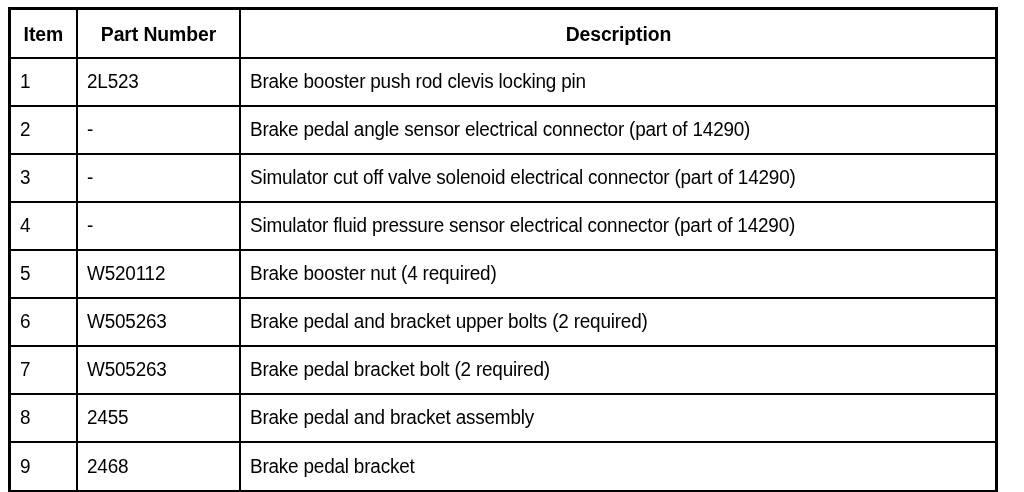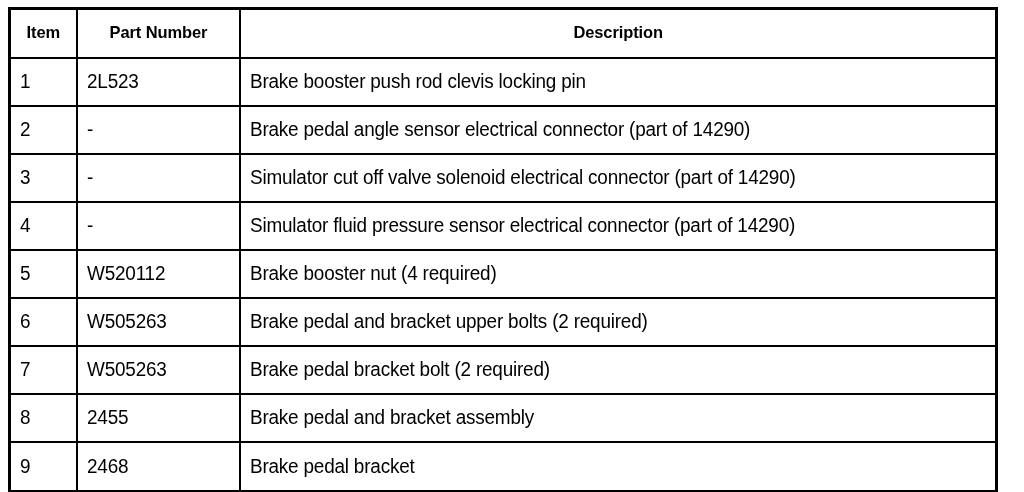--- a/index.html
+++ b/index.html
@@ -54,21 +54,21 @@
     box-sizing: border-box;
     font-size: 19.5px;
     line-height: 1.1;
     letter-spacing: -0.2px;
     white-space: nowrap;
     overflow: hidden;
   }
 
   table.parts-table th {
     font-weight: bold;
-    font-size: 17px;
+    font-size: 20px;
     letter-spacing: -0.1px;
   }
 
   
   table.parts-table th.th-item,
   table.parts-table th.th-partnum,
   table.parts-table th.th-desc {
     text-align: center;
   }
 

